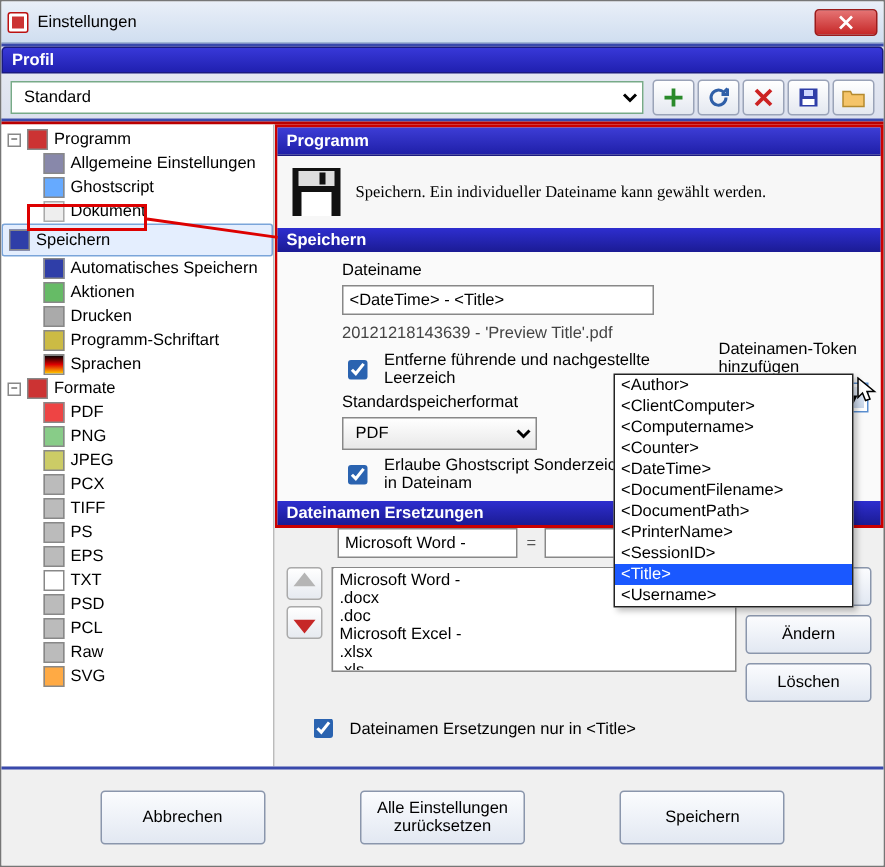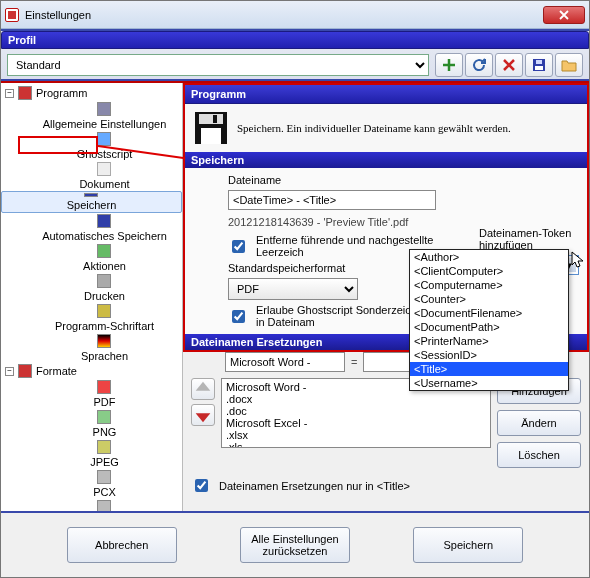--- a/index.html
+++ b/index.html
@@ -18,21 +18,21 @@
   .profile-bar { background:#2020b0; background:linear-gradient(#3838d8,#2020b0); color:#fff; padding:2px 6px; font-weight:bold; border:1px solid #1a1a80; border-radius:3px 3px 0 0; margin:-4px -6px 4px -6px;}
   .profile-row { display: flex; align-items: center; gap: 6px; }
   .profile-row select { flex: 1; height: 22px; border: 1px solid #7a8; background:#fff; padding: 1px 4px; }
   .tb-btns { display:flex; gap:2px;}
   .tb-btn { width:28px; height:24px; border:1px solid #9aa3b8; background:linear-gradient(#fff,#e4e8f0); border-radius:3px; display:flex;align-items:center;justify-content:center;}
   .tb-btn svg{width:16px;height:16px;}
 
   .content { display:flex; flex:1; min-height:0; border-top:2px solid #b00; }
   .tree { width: 182px; border-right:1px solid #bbb; background:#fff; overflow:auto; padding:2px 0; }
   .tree-node { display:flex; align-items:center; padding:1px 2px 1px 4px; gap:2px; white-space:nowrap; cursor:default;}
-  .tree-child { padding-left: 28px; flex-direction: column; }
+  .tree-child { padding-left: 28px; }
   .tree-node .exp { width:9px;height:9px;border:1px solid #888;background:#fff;display:inline-flex;align-items:center;justify-content:center;font-size:8px;line-height:1;margin-right:2px;}
   .tree-node .ic { width:14px;height:14px;display:inline-block;margin-right:2px; background:#bbb; border:1px solid #888;}
   .tree-node.sel { background:#e4eefe; border:1px solid #7aa5da; border-radius:2px;}
   .tree-node .lbl { }
 
   .right { flex:1; display:flex; flex-direction:column; overflow:hidden; }
   .panel-red { border:2px solid #c00; margin:0; display:flex; flex-direction:column; flex:0 0 auto;}
   .ph-blue { background:linear-gradient(#3d3dd6,#1f1fa8); color:#fff; padding:3px 6px; font-weight:bold; border-bottom:1px solid #1a1a80;}
   .ph-body { padding:6px 8px; background:#f7f7f7; }
   .prog-row{display:flex;gap:8px;align-items:center;}
@@ -266,20 +266,21 @@
               <span class="lbl">Dateinamen-Token hinzufügen</span>
               <div class="row" style="border:1px solid #5a8ecf;background:#fff;height:20px;align-items:center;padding:0 16px 0 4px;position:relative;">
                 <span style="background:#cfe3ff;padding:0 2px;">&lt;Title&gt;</span>
                 <span style="position:absolute;right:2px;top:2px;bottom:2px;width:14px;background:linear-gradient(#e8eef8,#c8d6ea);display:flex;align-items:center;justify-content:center;">▾</span>
               </div>
               <div class="dropdown">
                 <div class="dd-item">&lt;Author&gt;</div>
                 <div class="dd-item">&lt;ClientComputer&gt;</div>
                 <div class="dd-item">&lt;Computername&gt;</div>
                 <div class="dd-item">&lt;Counter&gt;</div>
+                <div class="dd-item">&lt;DateTime&gt;</div>
                 <div class="dd-item">&lt;DocumentFilename&gt;</div>
                 <div class="dd-item">&lt;DocumentPath&gt;</div>
                 <div class="dd-item">&lt;PrinterName&gt;</div>
                 <div class="dd-item">&lt;SessionID&gt;</div>
                 <div class="dd-item hi">&lt;Title&gt;</div>
                 <div class="dd-item">&lt;Username&gt;</div>
               </div>
               <svg class="cursor" style="right:-6px;top:24px;position:absolute;" viewBox="0 0 14 18">
                   <path d="M1 1l0 13 3-3 2 5 3-1-2-5 5 0z" fill="#fff" stroke="#000"></path>
                 </svg>
@@ -317,21 +318,21 @@
             <div>.xlsx</div>
             <div>.xls</div>
           </div>
         </div>
         <div class="subst-right">
           <button class="pb">Hinzufügen</button>
           <button class="pb">Ändern</button>
           <button class="pb">Löschen</button>
         </div>
       </div>
-      <label class="row" style="padding:4px 8px 8px;">
+      <label class="row" style="padding:4px 8px 8px;margin-left:14px;">
           <input type="checkbox" class="cb" checked="" style="">
           <span>Dateinamen Ersetzungen nur in &lt;Title&gt;</span>
         </label>
 
       <div style="flex:1"></div>
     </div>
   </div>
 
   <div class="bottom-bar">
     <button>Abbrechen</button>

